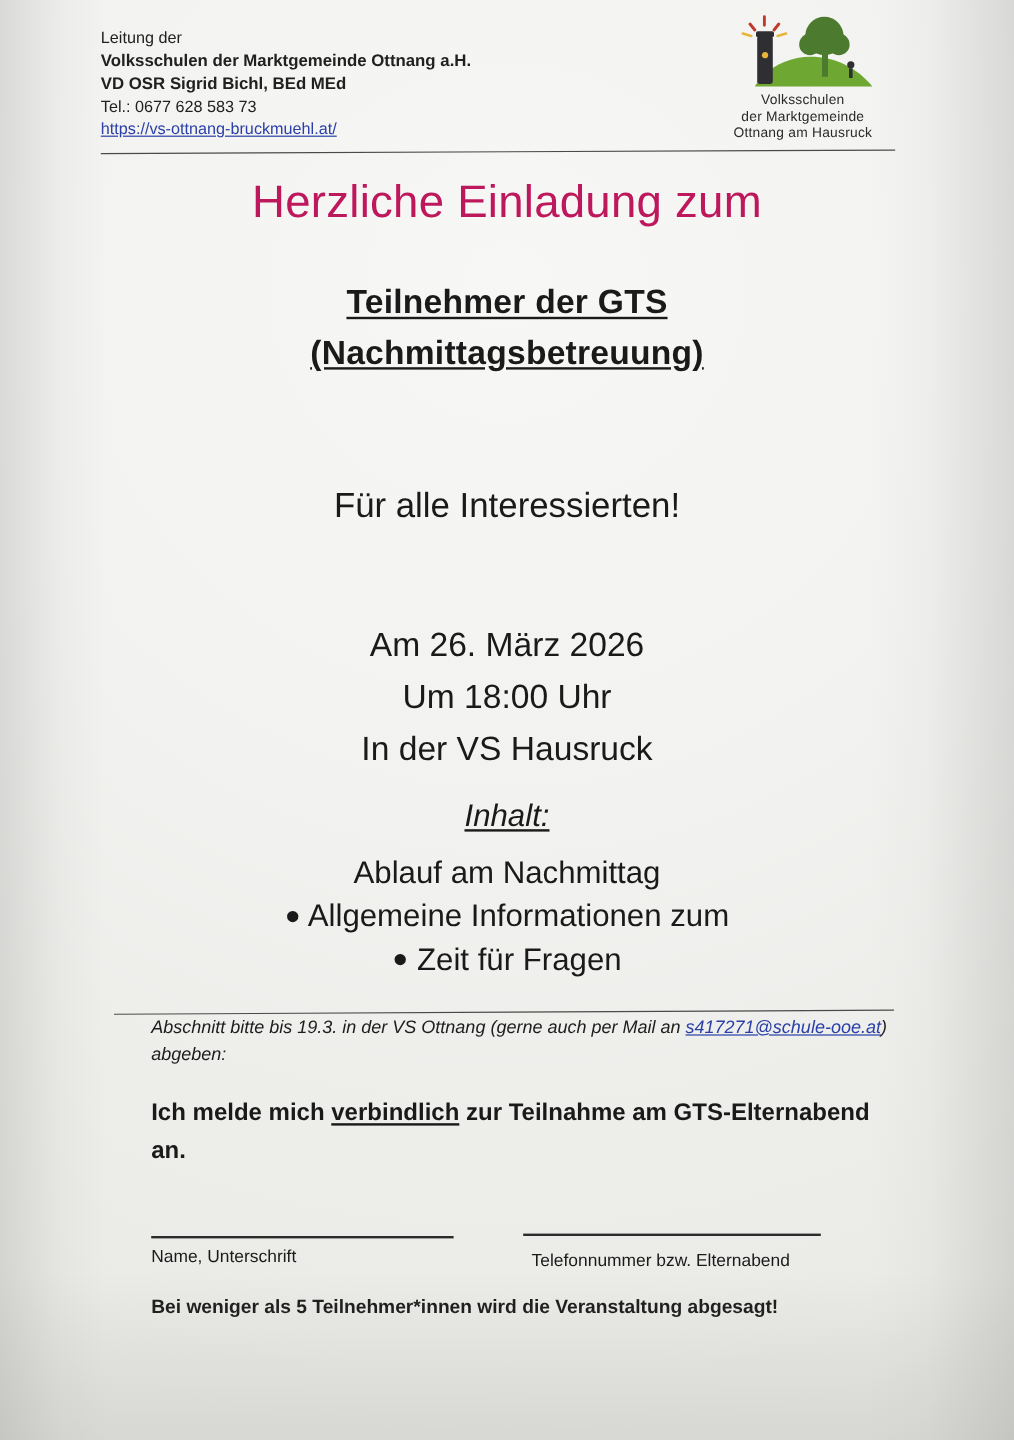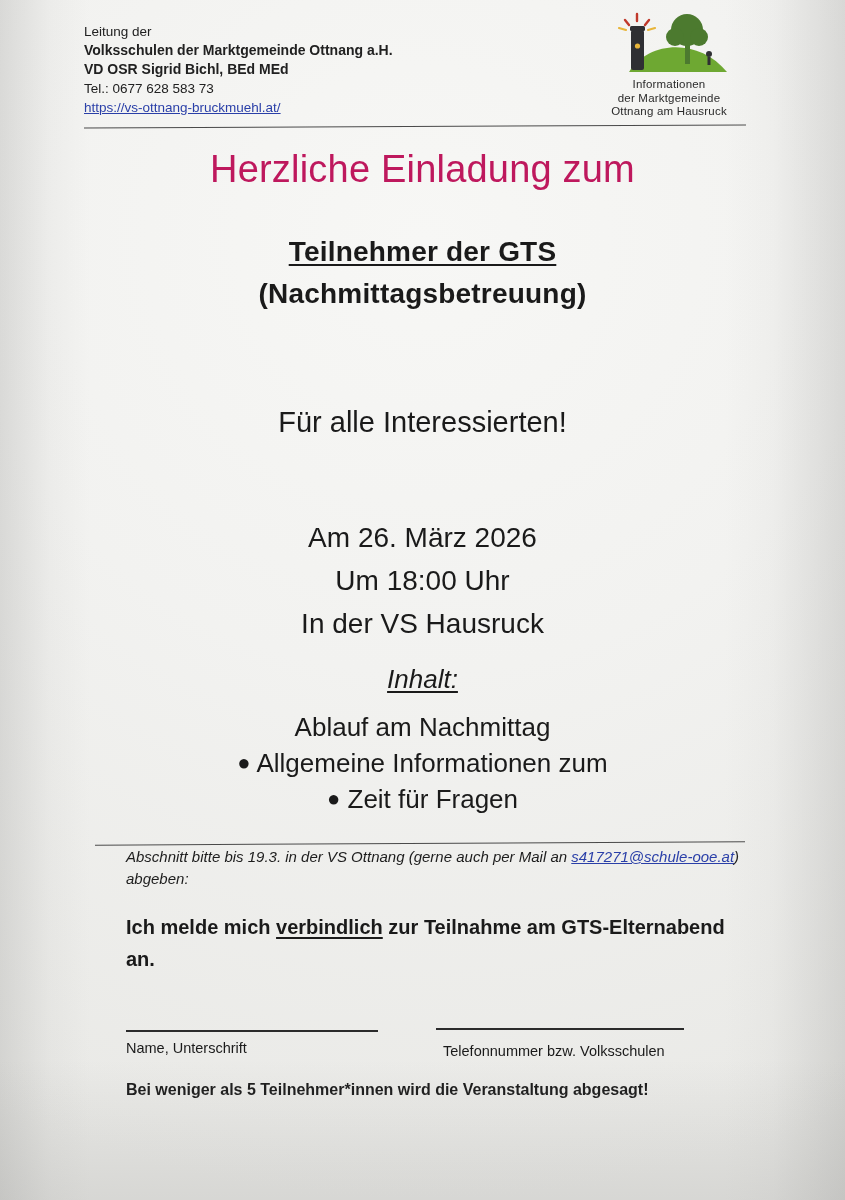--- a/index.html
+++ b/index.html
@@ -129,21 +129,21 @@
   }
   .title1 span { text-decoration: underline; text-underline-offset: 3px; }
   .title2 {
     position: absolute;
     left: 0; right: 0;
     top: 278px;
     font-size: 28px;
     font-weight: bold;
     letter-spacing: 0.2px;
   }
-  .title2 span { text-underline-offset: 3px; }
+  .title2 span { text-decoration: underline; text-underline-offset: 3px; }
 
   .audience {
     position: absolute;
     left: 0; right: 0;
     top: 406px;
     font-size: 29px;
   }
 
   .when {
     position: absolute;
@@ -277,21 +277,21 @@
         <rect x="118.5" y="47" width="3" height="8" fill="#2f2f33"></rect>
 
         <rect x="42" y="20" width="13" height="40" rx="2" fill="#2f2f33"></rect>
         <rect x="41" y="16" width="15" height="5" rx="1.5" fill="#2f2f33"></rect>
         <circle cx="48.5" cy="36" r="2.6" fill="#e8b53a"></circle>
 
         <path d="M36 10 L40 15 M48 4 L48 11 M60 10 L56 15" stroke="#c0392b" stroke-width="2.4" stroke-linecap="round" fill="none"></path>
         <path d="M30 18 L37 20 M66 18 L59 20" stroke="#e8b53a" stroke-width="2.2" stroke-linecap="round" fill="none"></path>
       </svg>
       <div class="logo-caption">
-        <div>Informationen</div>
+        <div>Volksschulen</div>
         <div>der Marktgemeinde</div>
         <div>Ottnang am Hausruck</div>
       </div>
     </div>
   </div>
 
   <div class="header-rule"></div>
 
   <div class="invite center">Herzliche Einladung zum</div>
 
@@ -334,21 +334,21 @@
     <span>Abschnitt bitte bis 19.3. in der VS Ottnang (gerne auch per Mail an </span><a href="#">s417271@schule-ooe.at</a><span>) abgeben:</span>
   </div>
 
   <div class="declaration">
     <span>Ich melde mich </span><u>verbindlich</u><span> zur Teilnahme am GTS-Elternabend an.</span>
   </div>
 
   <div class="sig-line-left"></div>
   <div class="sig-line-right"></div>
   <div class="sig-label-left">Name, Unterschrift</div>
-  <div class="sig-label-right">Telefonnummer bzw. Volksschulen</div>
+  <div class="sig-label-right">Telefonnummer bzw. Elternabend</div>
 
   <div class="footnote">Bei weniger als 5 Teilnehmer*innen wird die Veranstaltung abgesagt!</div>
 
 </div>
 
 <div class="shade-left"></div>
 <div class="shade-right"></div>
 <div class="shade-bottom"></div>
 
 </body></html>

